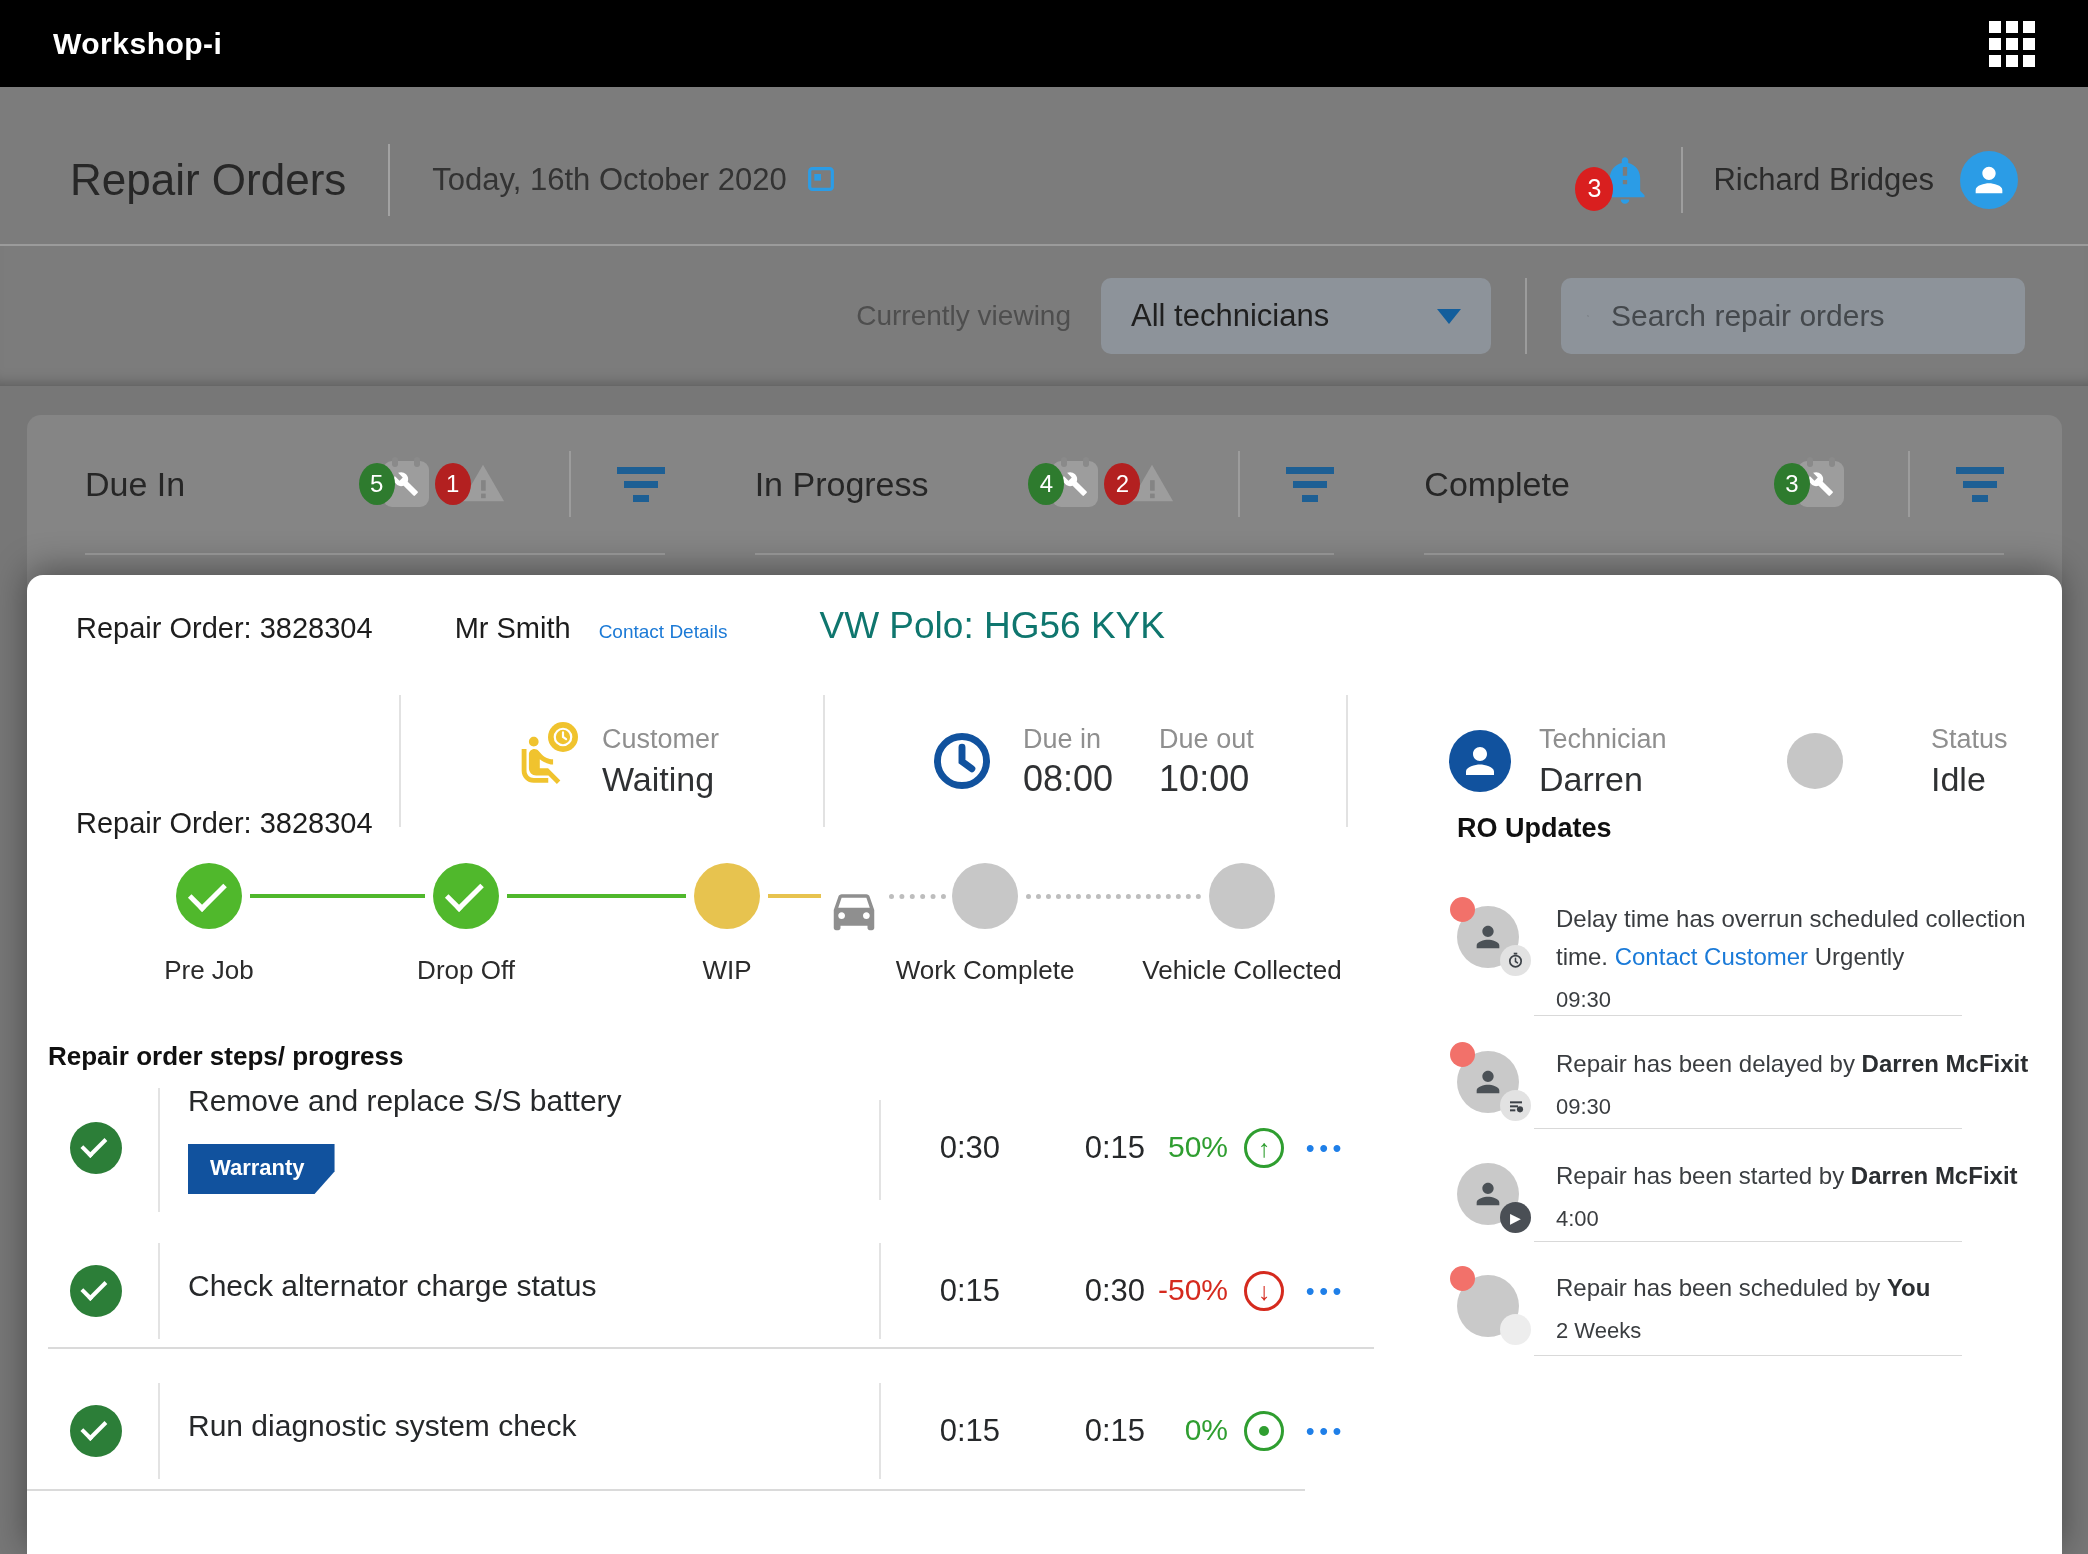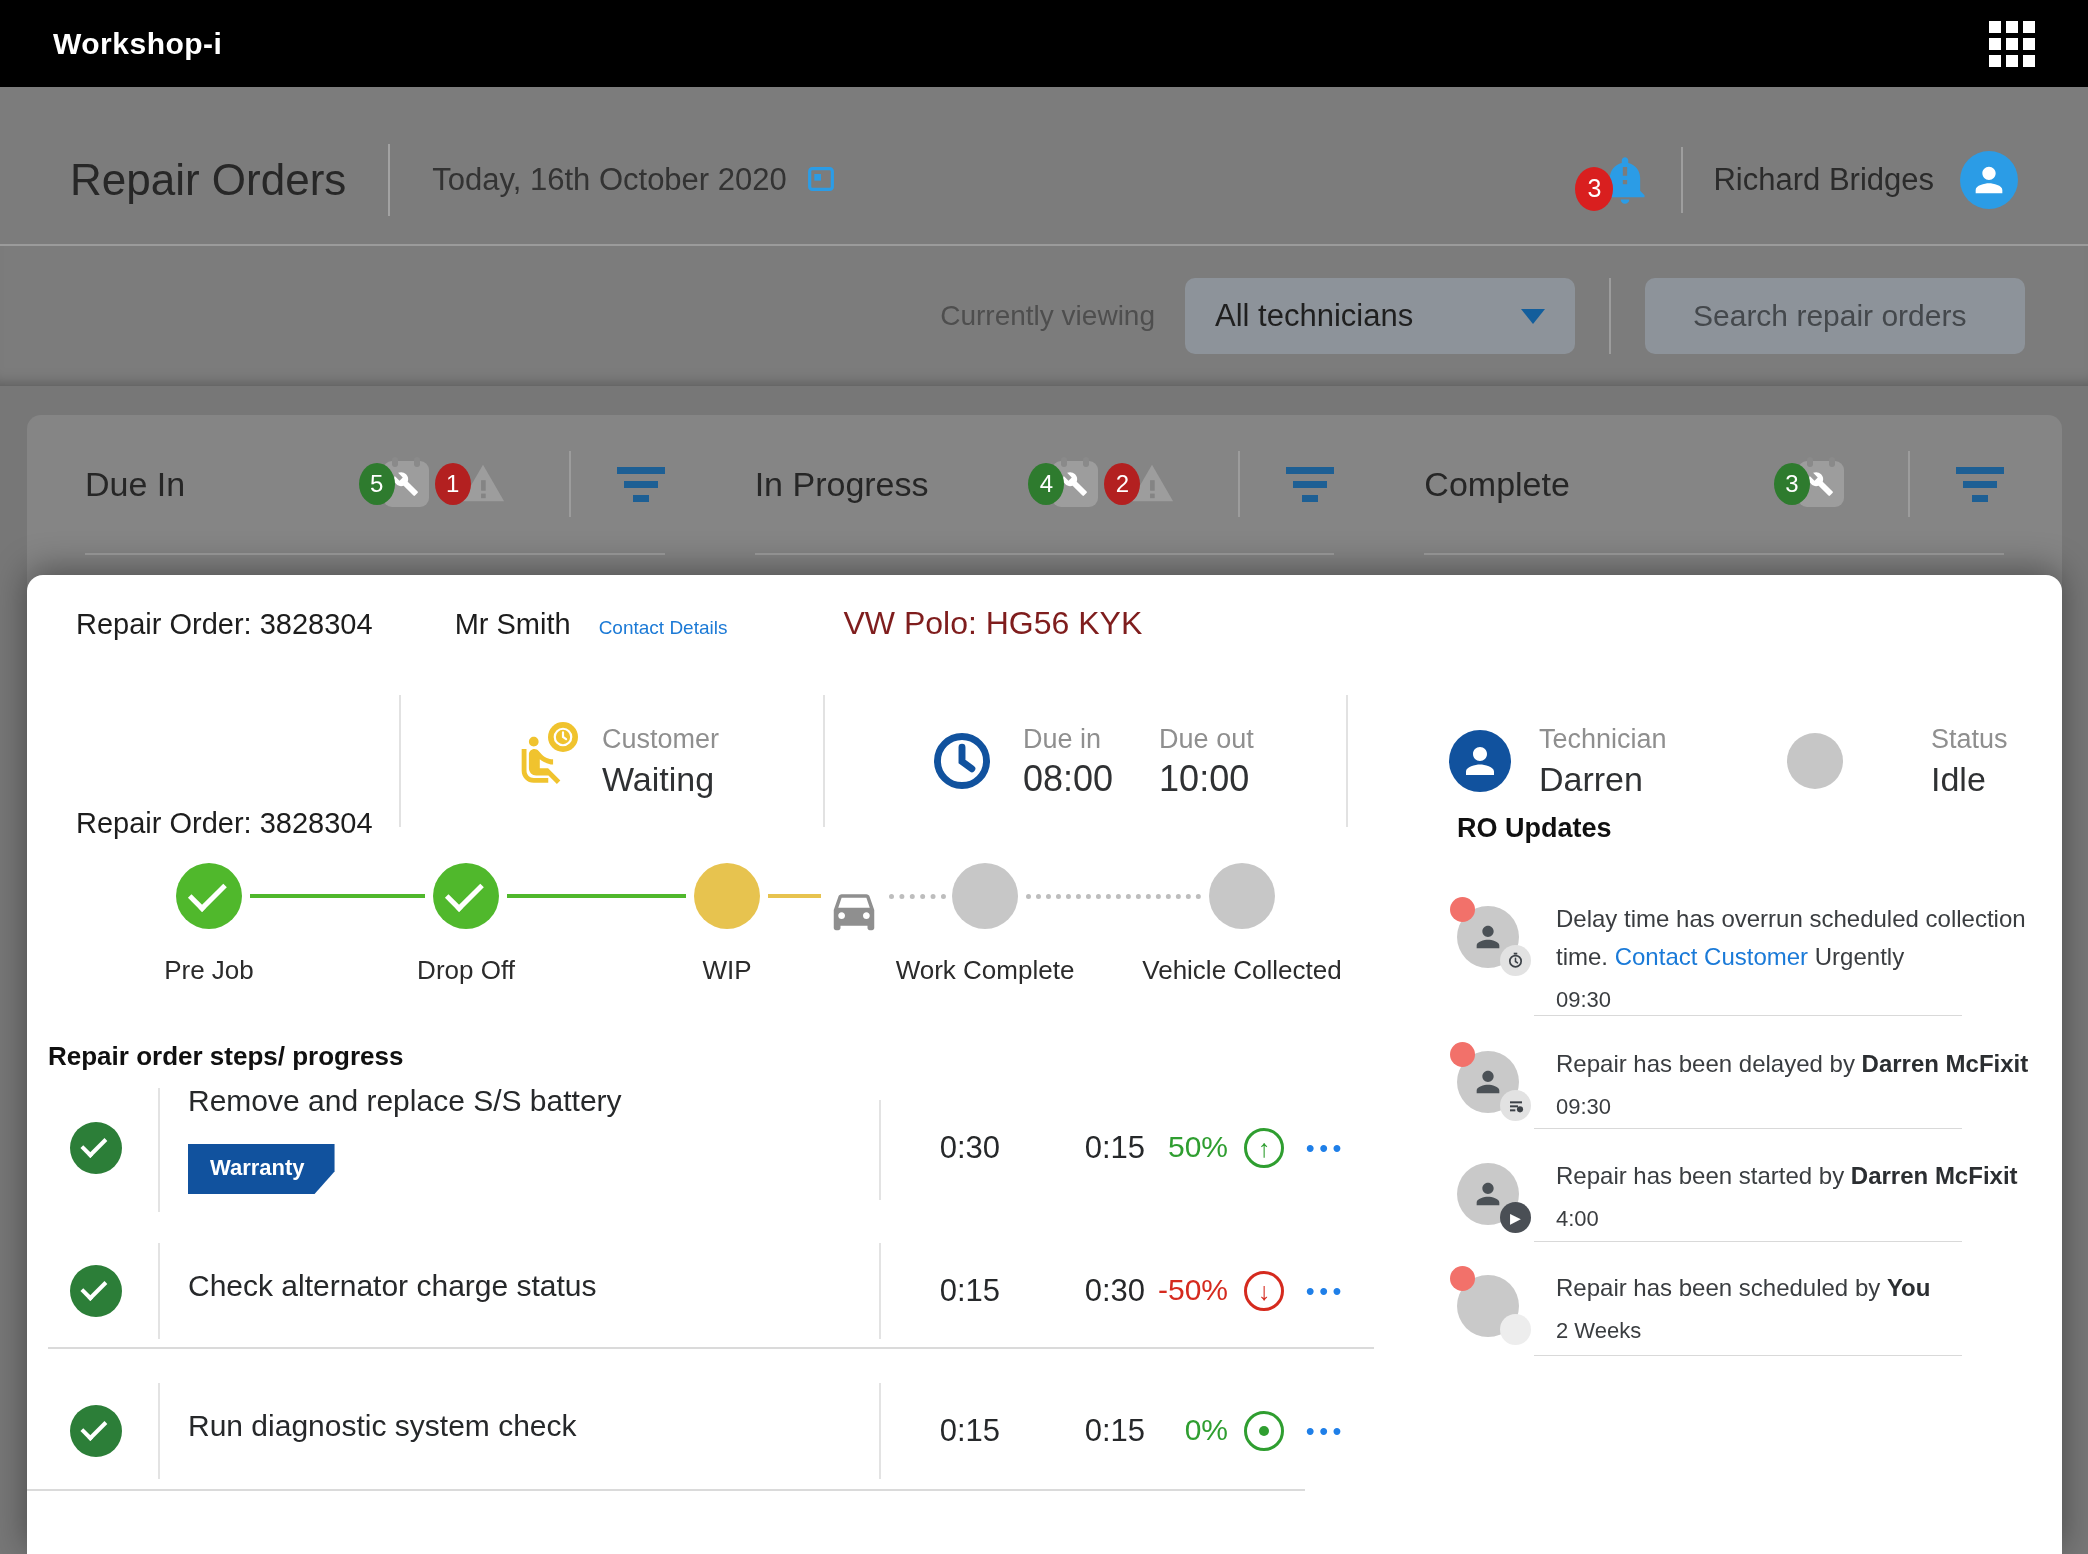--- a/index.html
+++ b/index.html
@@ -34,21 +34,21 @@
   
   .toolbar{height:140px;display:flex;align-items:center;justify-content:flex-end;
            padding:0 63px;box-sizing:border-box;box-shadow:inset 0 -14px 16px -14px rgba(0,0,0,.35);}
   .cv-label{font-size:28px;color:#4e4e4e;margin-right:30px;}
   .dropdown{width:390px;height:76px;background:#8d939a;border-radius:10px;display:flex;
             align-items:center;padding:0 30px;box-sizing:border-box;cursor:pointer;}
   .dropdown-text{font-size:31px;color:#1f1f1f;flex:1;}
   .caret{width:0;height:0;border-left:12px solid transparent;border-right:12px solid transparent;
          border-top:15px solid #135e9c;}
   .tb-divider{width:2px;height:76px;background:#9c9c9c;margin:0 34px;}
-  .searchbox{width:380px;height:76px;background:#8d939a;border-radius:10px;display:flex;
+  .searchbox{width:464px;height:76px;background:#8d939a;border-radius:10px;display:flex;
              align-items:center;gap:20px;padding:0 26px;box-sizing:border-box;}
   .searchbox input{flex:1;background:transparent;border:none;outline:none;font-size:30px;
                    color:#333;font-family:"Liberation Sans",sans-serif;}
   .searchbox input::placeholder{color:#44484c;opacity:1;}
 
   
   .board-bg{position:absolute;left:0;top:271px;right:0;bottom:0;background:#777;}
   .panel{position:absolute;left:27px;right:26px;top:29px;bottom:0;background:#858585;
          border-radius:14px 14px 0 0;display:flex;gap:90px;padding:0 58px;box-sizing:border-box;}
   .col{flex:1;min-width:0;}
@@ -70,21 +70,21 @@
   .filter i:nth-child(2){width:34px;}
   .filter i:nth-child(3){width:16px;}
 
   
   .modal{position:absolute;left:27px;top:575px;width:2035px;height:979px;background:#fff;
          border-radius:16px 16px 0 0;box-shadow:0 -6px 34px rgba(0,0,0,.4);}
   .ro-head{position:absolute;left:49px;top:30px;display:flex;align-items:baseline;}
   .ro-number{font-size:29px;color:#1d1d1d;}
   .ro-customer{font-size:29px;color:#1d1d1d;margin-left:82px;}
   .ro-contact{font-size:19px;color:#1c7ad6;margin-left:28px;cursor:pointer;}
-  .ro-vehicle{font-size:32px;color:#7f1d1d;margin-left:116px;}
+  .ro-vehicle{font-size:37px;color:#0f766e;margin-left:92px;}
 
   .stat{position:absolute;top:116px;height:140px;display:flex;align-items:center;gap:28px;}
   .stat .txt .lbl{font-size:27px;color:#8f8f8f;line-height:36px;}
   .stat .txt .val{font-size:34px;color:#2f3133;line-height:44px;font-weight:500;}
   .sdiv{position:absolute;top:120px;width:2px;height:132px;background:#e2e2e2;}
   .icon-box{width:66px;height:66px;display:flex;align-items:center;justify-content:center;position:relative;}
   .seat-clock{position:absolute;right:-4px;top:-6px;width:30px;height:30px;border-radius:50%;
               background:#f0c32e;display:flex;align-items:center;justify-content:center;}
   .times-block{display:flex;gap:46px;}
   .circle-idle{width:56px;height:56px;border-radius:50%;background:#c6c6c6;}

